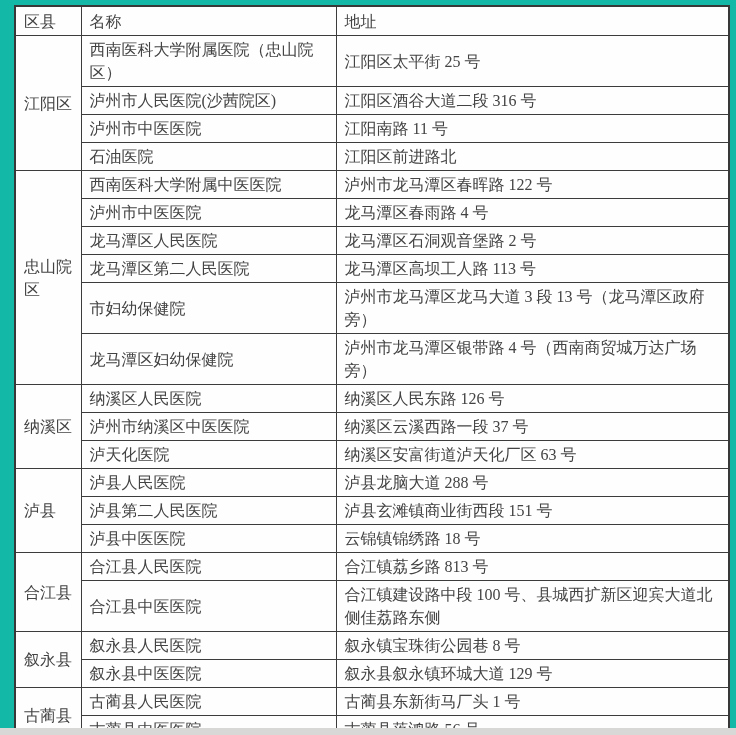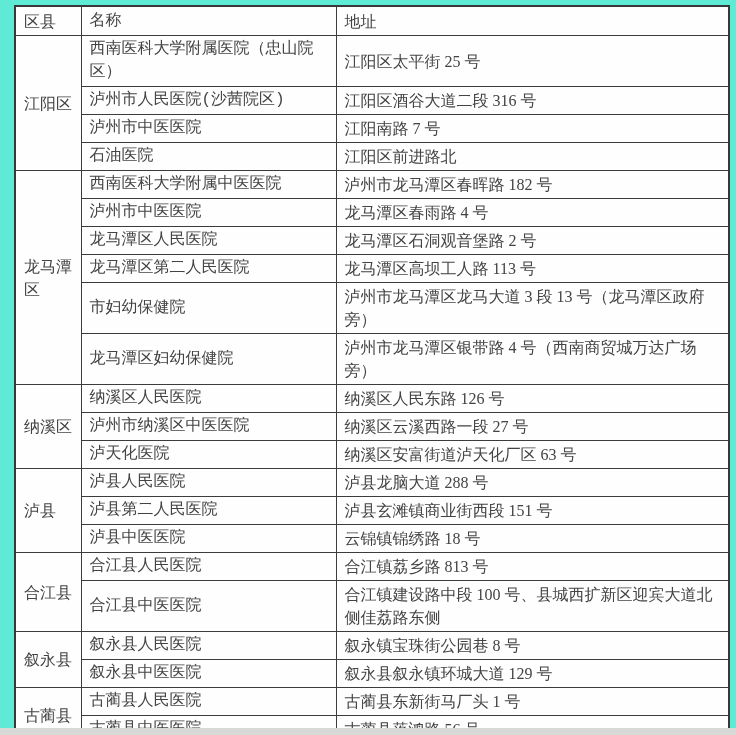--- a/index.html
+++ b/index.html
@@ -4,21 +4,21 @@
 <style>
   html, body {
     margin: 0;
     padding: 0;
     background: #fdfdfb;
   }
   .page {
     position: relative;
     width: 736px;
     height: 735px;
-    background: #5eead4;
+    background: #14b8a6;
     overflow: hidden;
     font-family: "Liberation Serif", "DejaVu Serif", serif;
     color: #434343;
   }
   table.hospital-table {
     position: absolute;
     left: 14px;
     top: 5px;
     width: 714px;
     border-collapse: collapse;
@@ -40,21 +40,20 @@
   }
   .hospital-table th {
     height: 24px;
   }
   .cell-district {
     padding-left: 7px;
     padding-right: 4px;
   }
   .cell-name {
     padding-right: 28px;
-    font-family: Liberation Mono, monospace;
   }
   .cell-address {
     padding-right: 20px;
     margin-top: 35px;
   }
   .bottom-strip {
     position: absolute;
     left: 0;
     bottom: 0;
     width: 736px;
@@ -84,30 +83,30 @@
           <td rowspan="4" class="cell-district">江阳区</td>
           <td class="cell-name">西南医科大学附属医院（忠山院区）</td>
           <td class="cell-address">江阳区太平街 25 号</td>
         </tr>
         <tr>
           <td class="cell-name">泸州市人民医院(沙茜院区)</td>
           <td class="cell-address">江阳区酒谷大道二段 316 号</td>
         </tr>
         <tr>
           <td class="cell-name">泸州市中医医院</td>
-          <td class="cell-address">江阳南路 7 号</td>
+          <td class="cell-address">江阳南路 11 号</td>
         </tr>
         <tr>
           <td class="cell-name">石油医院</td>
           <td class="cell-address">江阳区前进路北</td>
         </tr>
         <tr>
-          <td rowspan="6" class="cell-district">龙马潭区</td>
+          <td rowspan="6" class="cell-district">忠山院区</td>
           <td class="cell-name">西南医科大学附属中医医院</td>
-          <td class="cell-address">泸州市龙马潭区春晖路 182 号</td>
+          <td class="cell-address">泸州市龙马潭区春晖路 122 号</td>
         </tr>
         <tr>
           <td class="cell-name">泸州市中医医院</td>
           <td class="cell-address">龙马潭区春雨路 4 号</td>
         </tr>
         <tr>
           <td class="cell-name">龙马潭区人民医院</td>
           <td class="cell-address">龙马潭区石洞观音堡路 2 号</td>
         </tr>
         <tr>
@@ -122,21 +121,21 @@
           <td class="cell-name">龙马潭区妇幼保健院</td>
           <td class="cell-address">泸州市龙马潭区银带路 4 号（西南商贸城万达广场旁）</td>
         </tr>
         <tr>
           <td rowspan="3" class="cell-district">纳溪区</td>
           <td class="cell-name">纳溪区人民医院</td>
           <td class="cell-address">纳溪区人民东路 126 号</td>
         </tr>
         <tr>
           <td class="cell-name">泸州市纳溪区中医医院</td>
-          <td class="cell-address">纳溪区云溪西路一段 27 号</td>
+          <td class="cell-address">纳溪区云溪西路一段 37 号</td>
         </tr>
         <tr>
           <td class="cell-name">泸天化医院</td>
           <td class="cell-address">纳溪区安富街道泸天化厂区 63 号</td>
         </tr>
         <tr>
           <td rowspan="3" class="cell-district">泸县</td>
           <td class="cell-name">泸县人民医院</td>
           <td class="cell-address">泸县龙脑大道 288 号</td>
         </tr>

